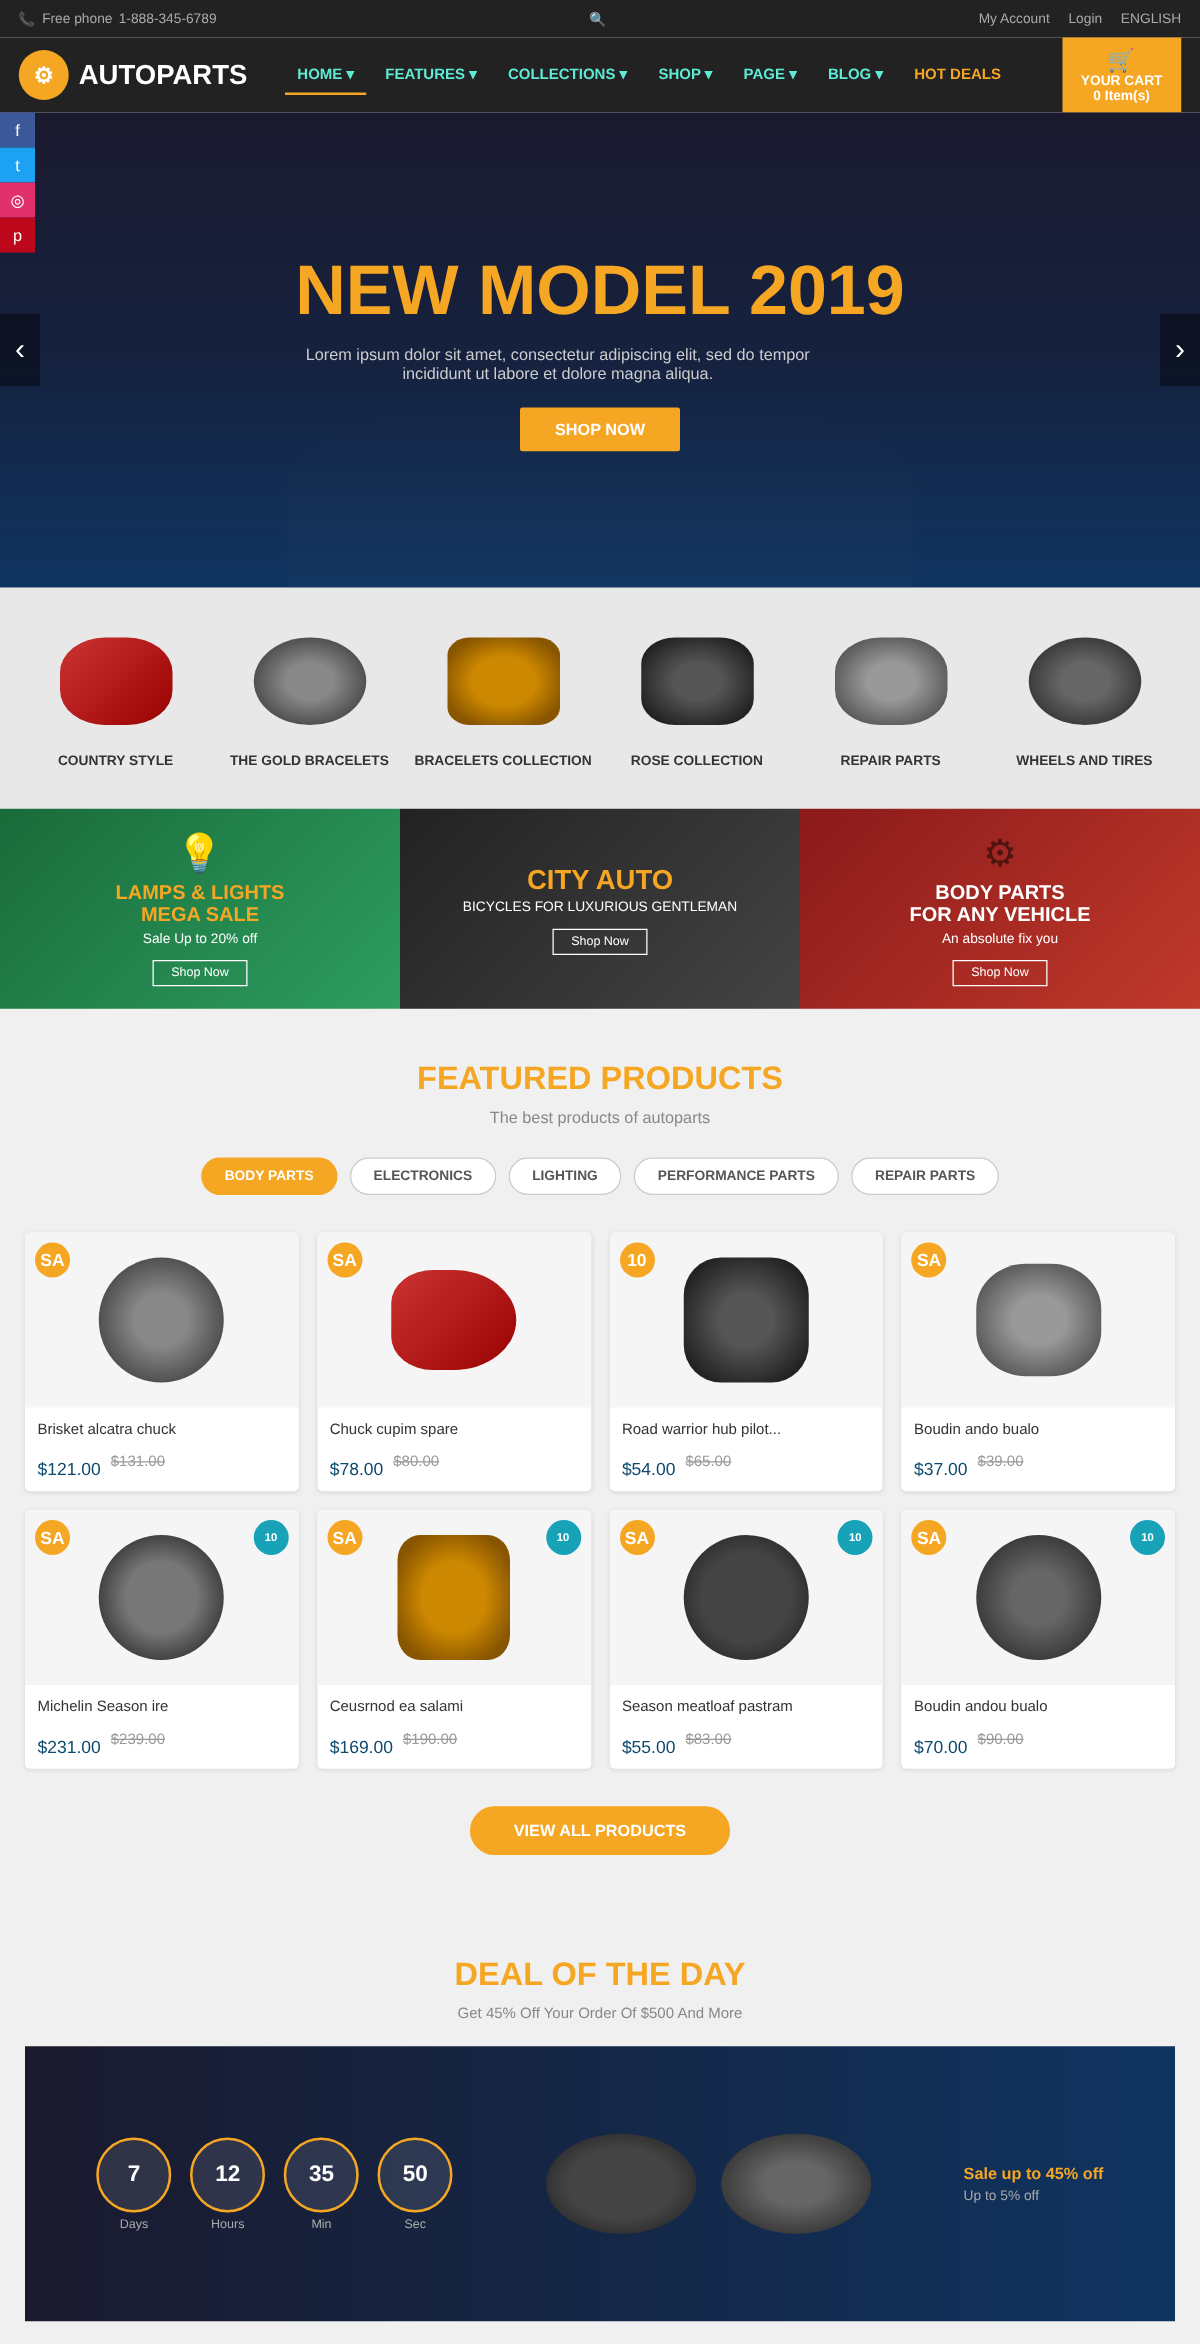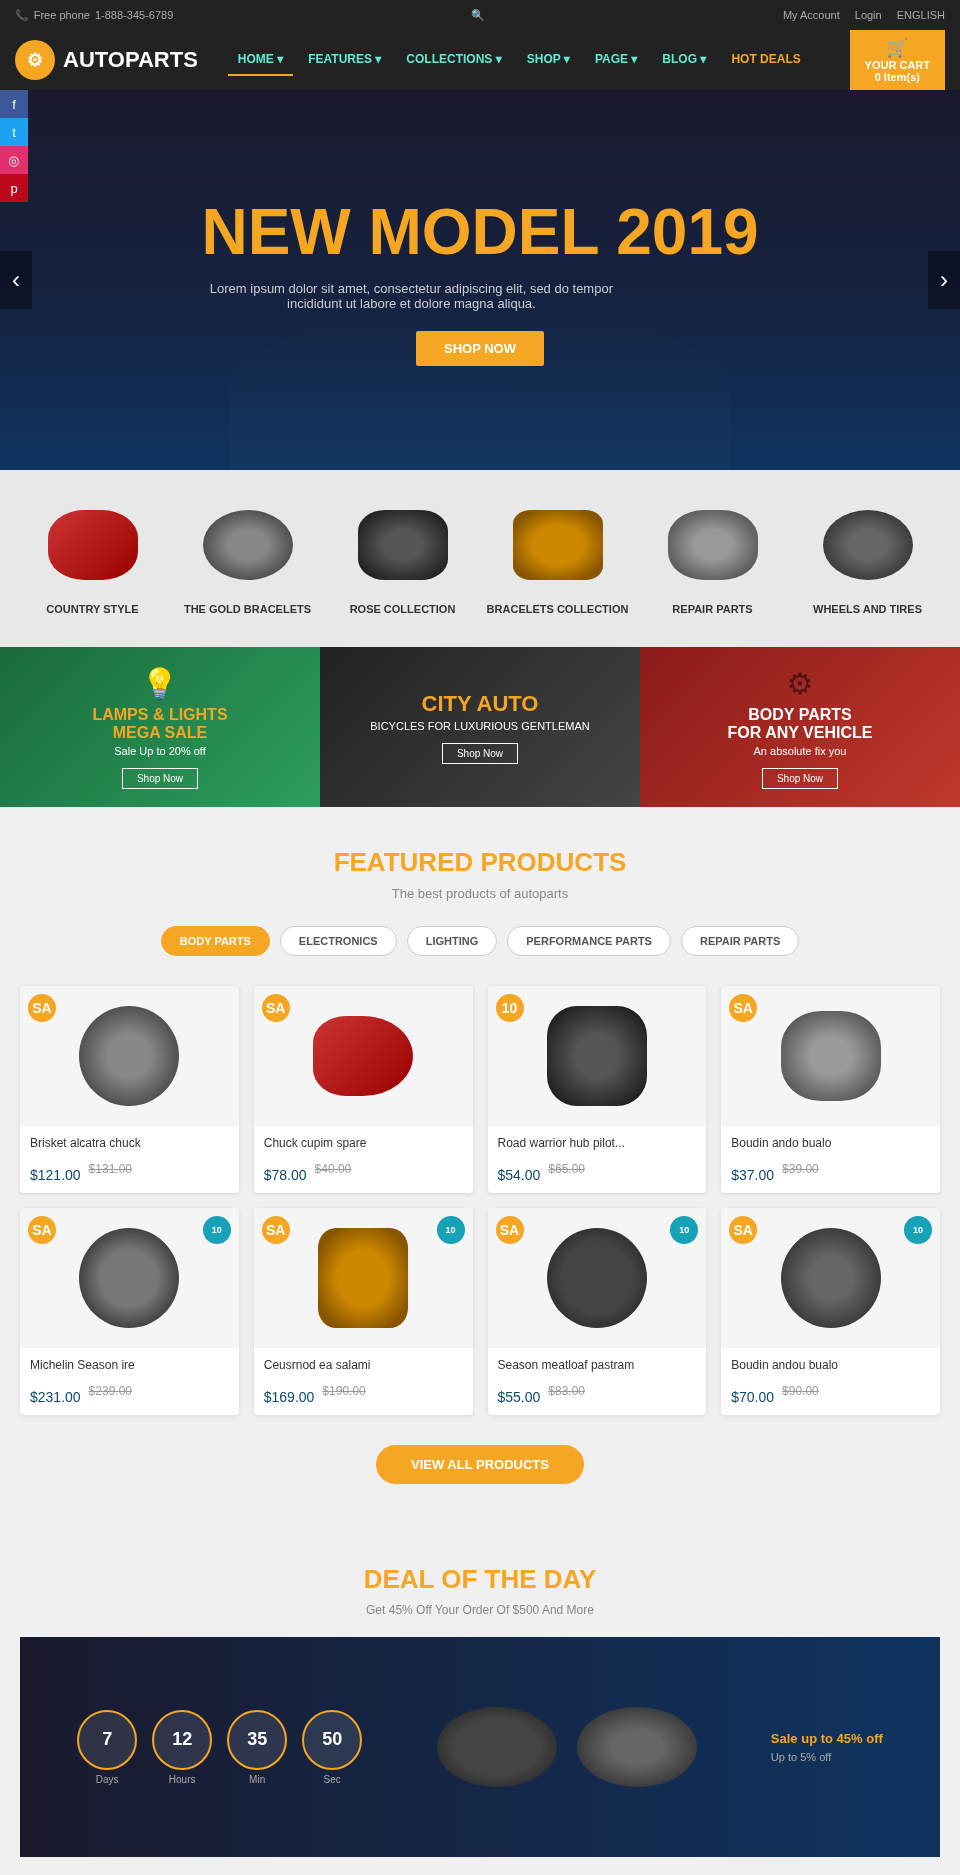--- a/index.html
+++ b/index.html
@@ -80,21 +80,21 @@
       height: 380px;
       display: flex;
       align-items: center;
       justify-content: center;
       text-align: center;
       position: relative;
       overflow: hidden;
     }
     .hero-content { z-index: 2; }
     .hero-subtitle { color: #f5a623; font-size: 18px; font-style: italic; margin-bottom: 8px; }
-    .hero-title { color: #fff; font-size: 64px; font-weight: 900; text-transform: uppercase; margin-bottom: 12px; }
+    .hero-title { color: #fff; font-size: 56px; font-weight: 900; text-transform: uppercase; margin-bottom: 12px; }
     .hero-title span { color: #f5a623; }
     .hero-text { color: #ccc; font-size: 13px; margin-bottom: 20px; max-width: 420px; }
     .hero-btn { background: #f5a623; color: #fff; border: none; padding: 10px 28px; font-size: 13px; font-weight: bold; text-transform: uppercase; cursor: pointer; border-radius: 2px; }
     .hero-arrow { position: absolute; top: 50%; transform: translateY(-50%); background: rgba(0,0,0,0.4); color: #fff; border: none; font-size: 24px; padding: 15px 12px; cursor: pointer; z-index: 10; }
     .hero-arrow-left { left: 0; }
     .hero-arrow-right { right: 0; }
 
     
     .categories {
       background: #e8e8e8;
@@ -335,30 +335,30 @@
 
     <div class="category-item">
       <div class="category-img">
         <div style="width:90px;height:70px;border-radius:50%;background:radial-gradient(ellipse,#888 30%,#444 80%);display:flex;align-items:center;justify-content:center;"></div>
       </div>
       <div class="category-label">THE GOLD BRACELETS</div>
     </div>
 
     <div class="category-item">
       <div class="category-img">
-        <div style="width:90px;height:70px;border-radius:30%;background:radial-gradient(ellipse,#555 30%,#222 80%);display:flex;align-items:center;justify-content:center;"></div>
-      </div>
-      <div class="category-label">ROSE COLLECTION</div>
+        <div style="width:90px;height:70px;border-radius:20%;background:radial-gradient(ellipse,#cc8800 40%,#885500 80%);display:flex;align-items:center;justify-content:center;"></div>
+      </div>
+      <div class="category-label">BRACELETS COLLECTION</div>
     </div>
 
     <div class="category-item">
       <div class="category-img">
-        <div style="width:90px;height:70px;border-radius:20%;background:radial-gradient(ellipse,#cc8800 40%,#885500 80%);display:flex;align-items:center;justify-content:center;"></div>
-      </div>
-      <div class="category-label">BRACELETS COLLECTION</div>
+        <div style="width:90px;height:70px;border-radius:30%;background:radial-gradient(ellipse,#555 30%,#222 80%);display:flex;align-items:center;justify-content:center;"></div>
+      </div>
+      <div class="category-label">ROSE COLLECTION</div>
     </div>
 
     <div class="category-item">
       <div class="category-img">
         <div style="width:90px;height:70px;border-radius:40%;background:radial-gradient(ellipse,#999 30%,#555 80%);display:flex;align-items:center;justify-content:center;"></div>
       </div>
       <div class="category-label">REPAIR PARTS</div>
     </div>
 
     <div class="category-item">
@@ -424,21 +424,21 @@
 
     <div class="product-card">
       <div class="product-badge">SA</div>
       <div class="product-img">
         <div style="width:100px;height:80px;border-radius:40% 60% 60% 40%;background:linear-gradient(135deg,#cc3333,#990000);"></div>
       </div>
       <div class="product-info">
         <div class="product-name">Chuck cupim spare</div>
         <div class="product-price">
           <span class="price-current">$78.00</span>
-          <span class="price-old">$40.00</span>
+          <span class="price-old">$80.00</span>
         </div>
       </div>
     </div>
 
     <div class="product-card">
       <div class="product-badge">10</div>
       <div class="product-img">
         <div style="width:100px;height:100px;border-radius:30%;background:radial-gradient(ellipse,#555 30%,#222 80%);"></div>
       </div>
       <div class="product-info">

